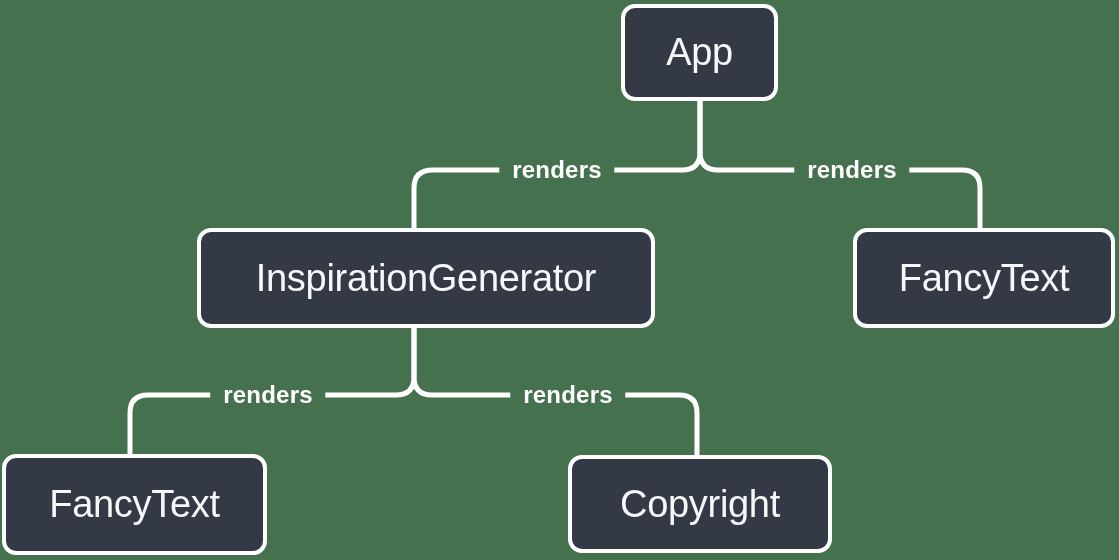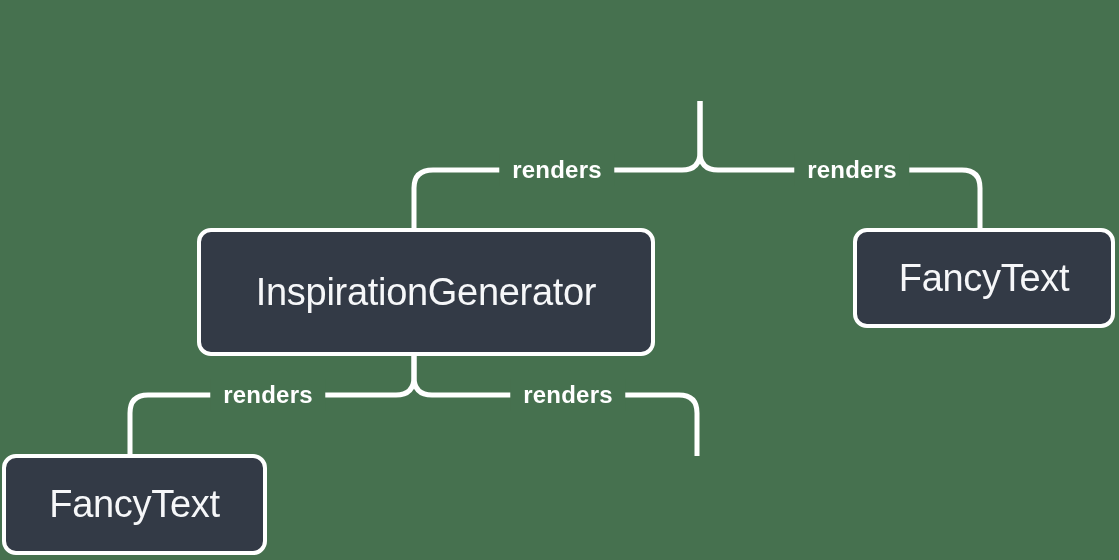--- a/index.html
+++ b/index.html
@@ -43,21 +43,21 @@
     z-index:2;
   }
   .node-label{
     color:var(--text);
     font-size:38px;
     font-weight:400;
     letter-spacing:-0.3px;
     white-space:nowrap;
   }
   .node-app              {left:621px; top:4px;   width:157px; height:97px;}
-  .node-inspiration      {left:197px; top:228px; width:458px; height:128px;}
+  .node-inspiration      {left:197px; top:228px; width:458px; height:100px;}
   .node-fancy-text-top   {left:853px; top:228px; width:262px; height:100px;}
   .node-fancy-text-bottom{left:2px;   top:454px; width:265px; height:101px;}
   .node-copyright        {left:568px; top:455px; width:264px; height:98px;}
   .edge-label{
     position:absolute;
     transform:translate(-50%,-50%);
     background:var(--background);
     color:var(--edge);
     font-size:24px;
     font-weight:700;
@@ -76,32 +76,38 @@
 
 <div class="canvas">
 
   <svg class="edges-svg" width="1119" height="560" viewBox="0 0 1119 560">
     <path d="M 700 101 L 700 152 Q 700 170 682 170 L 433 170 Q 414 170 414 188 L 414 229"></path>
     <path d="M 700 101 L 700 152 Q 700 170 718 170 L 962 170 Q 980 170 980 188 L 980 229"></path>
     <path d="M 414 327 L 414 377 Q 414 395 396 395 L 148 395 Q 130 395 130 413 L 130 455"></path>
     <path d="M 414 327 L 414 377 Q 414 395 432 395 L 679 395 Q 697 395 697 413 L 697 456"></path>
   </svg>
 
+  <div class="node node-app">
+    <span class="node-label">App</span>
+  </div>
 
   <div class="node node-inspiration">
     <span class="node-label">InspirationGenerator</span>
   </div>
 
   <div class="node node-fancy-text-top">
     <span class="node-label">FancyText</span>
   </div>
 
   <div class="node node-fancy-text-bottom">
     <span class="node-label">FancyText</span>
   </div>
 
+  <div class="node node-copyright">
+    <span class="node-label">Copyright</span>
+  </div>
 
   <span class="edge-label edge-label-1">renders</span>
   <span class="edge-label edge-label-2">renders</span>
   <span class="edge-label edge-label-3">renders</span>
   <span class="edge-label edge-label-4">renders</span>
 
 </div>
 
 </body></html>

